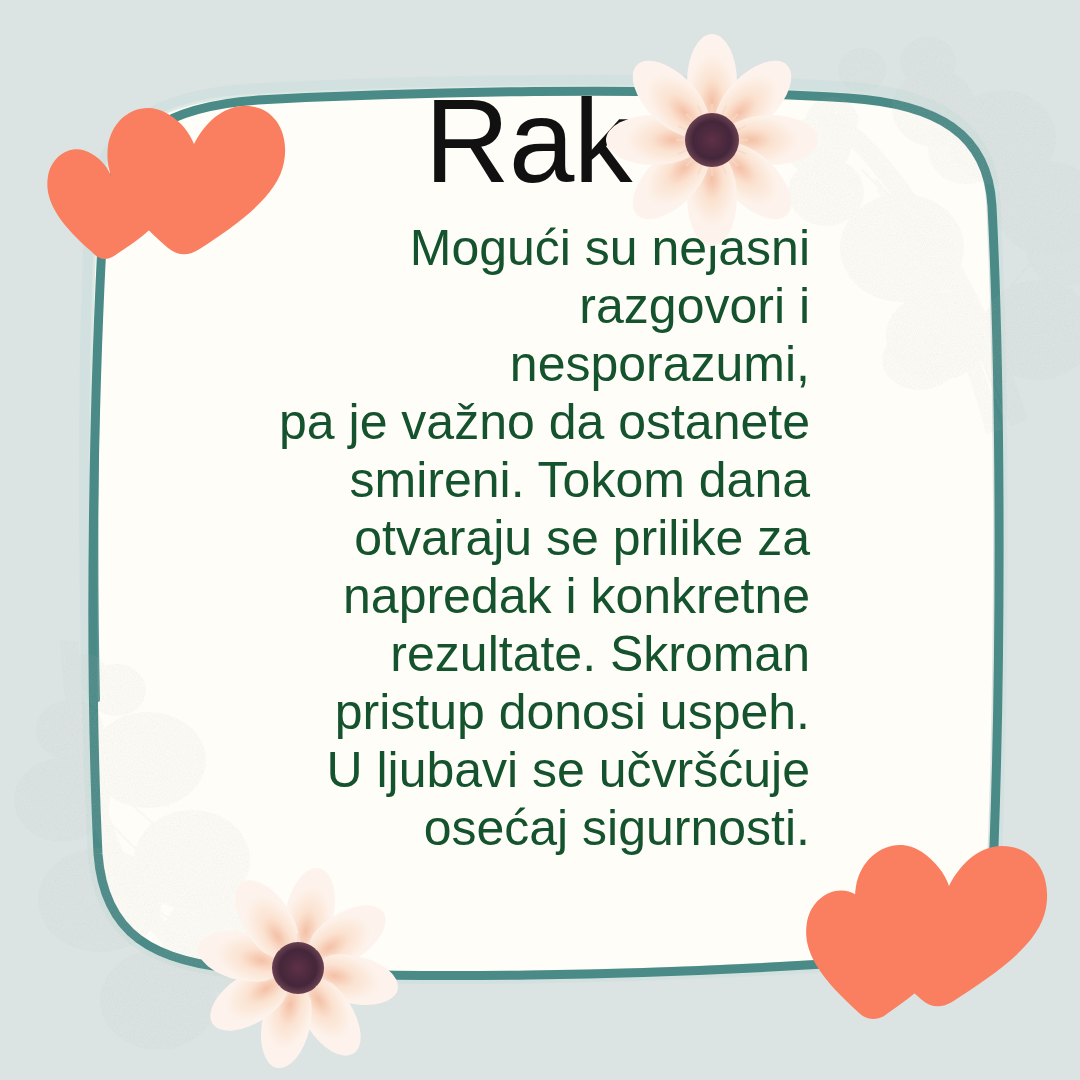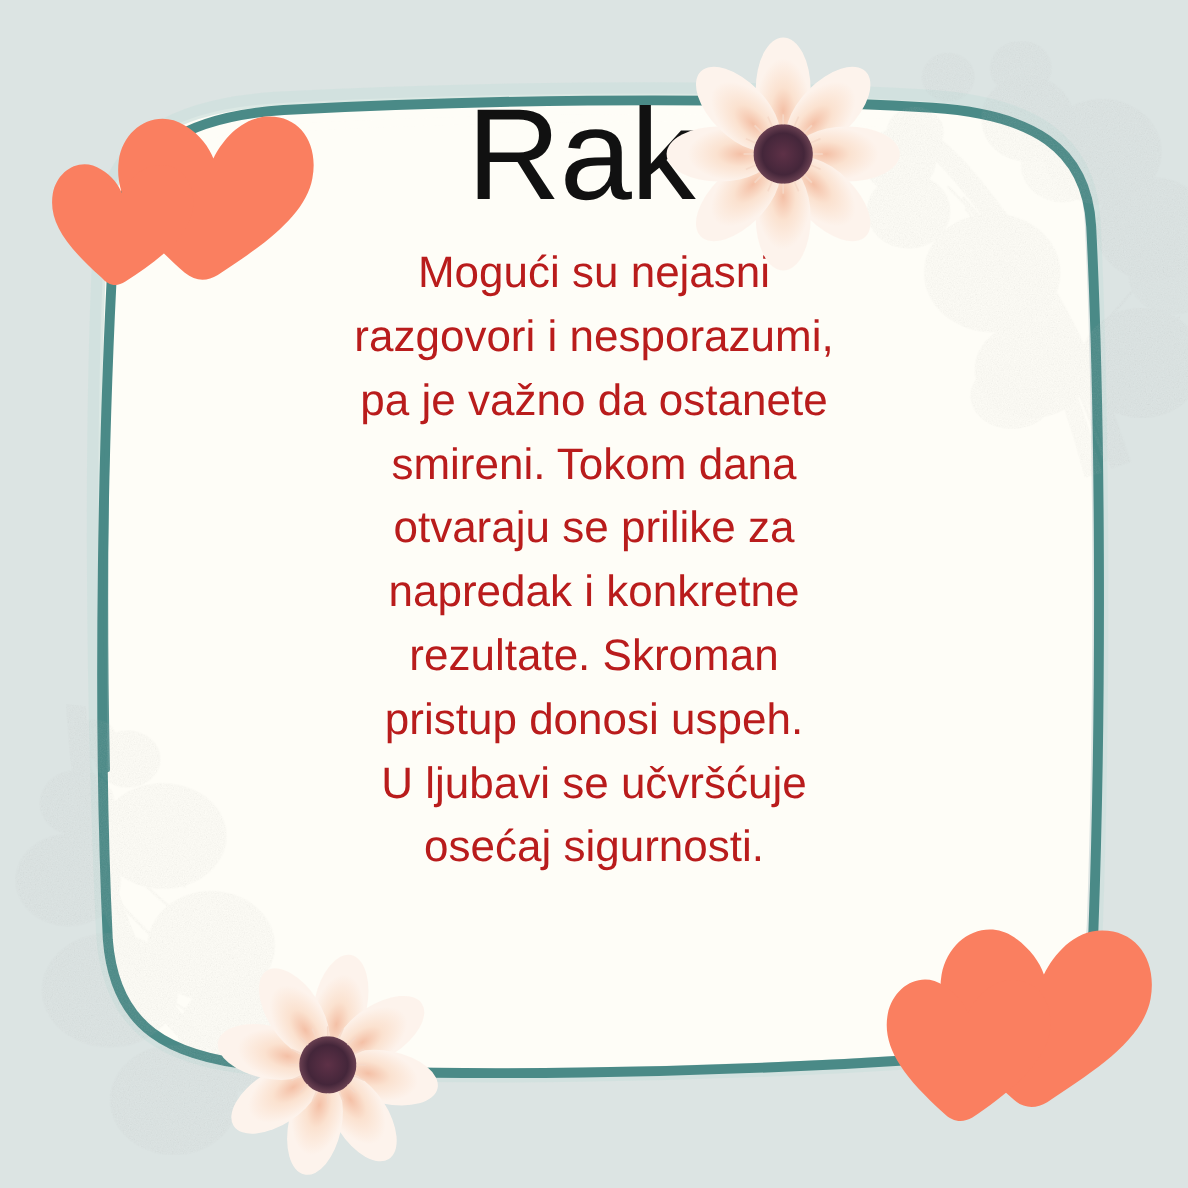--- a/index.html
+++ b/index.html
@@ -41,25 +41,25 @@
     font-weight: 400;
     color: #111111;
     letter-spacing: -1px;
     transform: translateX(-12px);
   }
   .body-text {
     position: absolute;
     left: 270px;
     top: 219px;
     width: 540px;
-    text-align: center;
-    font-size: 40px;
+    text-align: right;
+    font-size: 50px;
     line-height: 58px;
     font-weight: 400;
-    color: #b91c1c;
+    color: #14532d;
     white-space: pre-line;
   }
   
   .deco {
     position: absolute;
     left: 0; top: 0;
     width: 1080px; height: 1080px;
   }
   .deco-back  { z-index: 10; }
   .deco-front { z-index: 60; }

